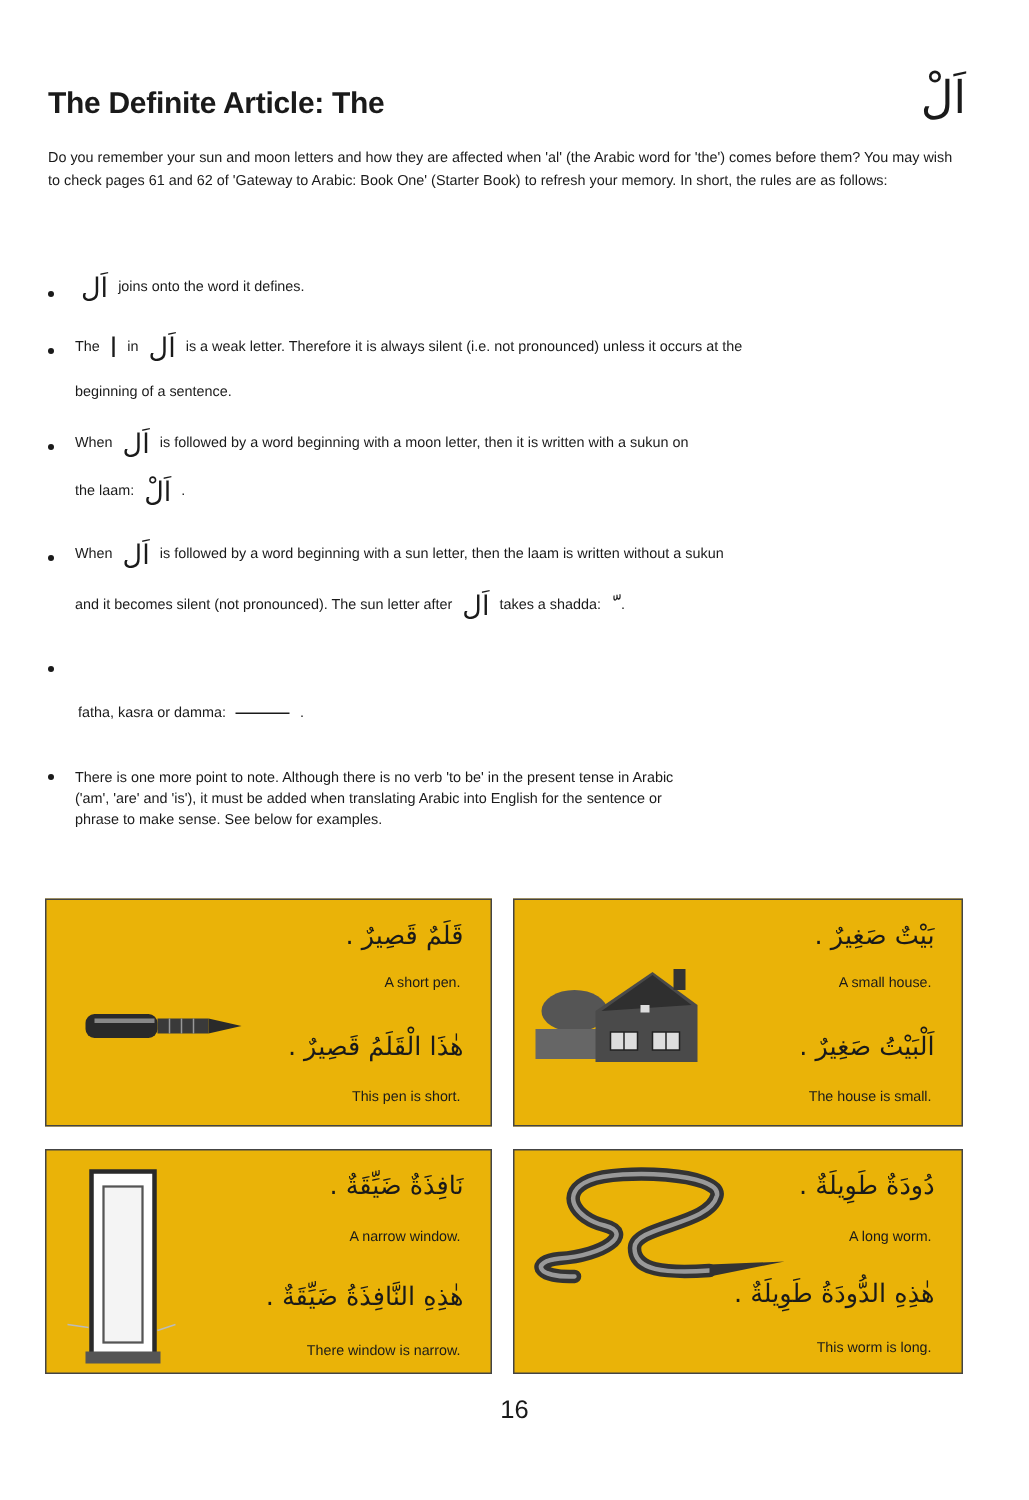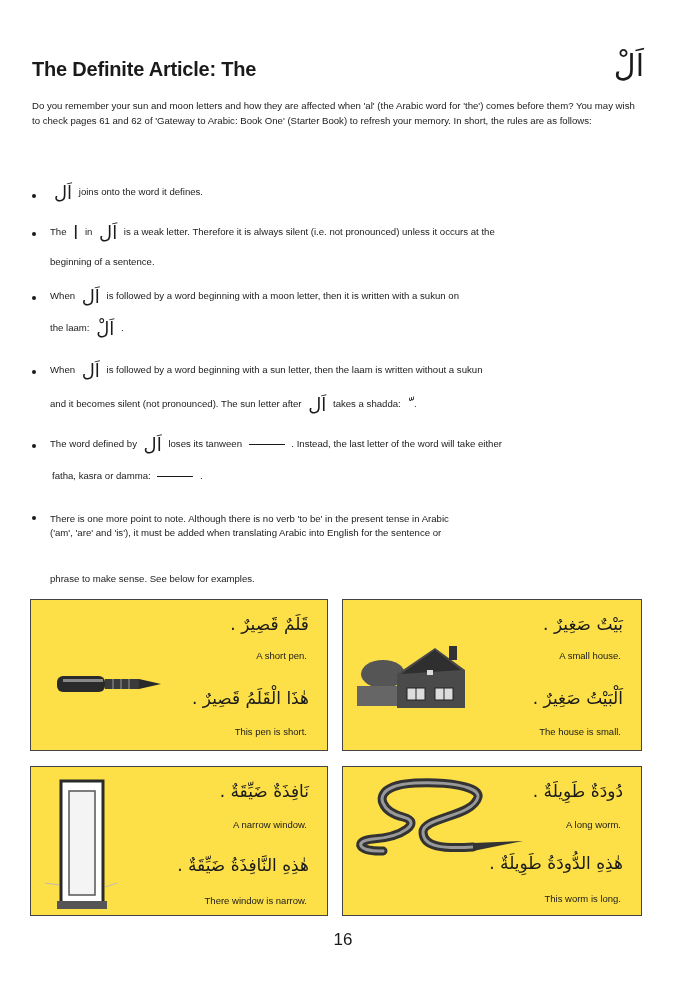--- a/index.html
+++ b/index.html
@@ -11,21 +11,21 @@
     .title-ar { position: absolute; right: 42px; top: 48px; font-family: "DejaVu Sans", sans-serif; font-size: 30px; color: #1a1a1a; direction: rtl; }
 
     .intro { position: absolute; left: 32px; top: 99px; width: 612px; font-family: "Liberation Sans", sans-serif; font-size: 9.6px; line-height: 14.5px; color: #1a1a1a; }
 
     .bullet { position: absolute; left: 32px; width: 620px; font-family: "Liberation Sans", sans-serif; font-size: 9.6px; color: #1a1a1a; }
     .bullet .dot { position: absolute; left: 0; top: 0; width: 4px; height: 4px; border-radius: 50%; background: #1a1a1a; }
     .bullet .txt { position: absolute; left: 18px; white-space: nowrap; }
     .ar-inline { font-family: "DejaVu Sans", sans-serif; font-size: 18px; display: inline-block; vertical-align: -4px; margin: 0 4px; direction: rtl; }
     .blank { display: inline-block; width: 36px; border-bottom: 1.5px solid #1a1a1a; margin: 0 4px; vertical-align: 2px; position: relative; }
 
-    .card { position: absolute; border: 1.5px solid #444; background: #fde047; }
+    .card { position: absolute; border: 1.5px solid #444; background: #eab308; }
     .card .ar { position: absolute; right: 18px; font-family: "DejaVu Sans", sans-serif; font-size: 17px; direction: rtl; color: #1a1a1a; white-space: nowrap; }
     .card .en { position: absolute; right: 20px; font-family: "Liberation Sans", sans-serif; font-size: 9.5px; color: #1a1a1a; white-space: nowrap; }
     .card .pic { position: absolute; }
 
     .page-num { position: absolute; left: 0; width: 686px; top: 930px; text-align: center; font-family: "Liberation Sans", sans-serif; font-size: 17px; color: #1a1a1a; }
   </style>
 </head>
 <body>
 
 <div class="page">
@@ -80,40 +80,33 @@
       <span>and it becomes silent (not pronounced). The sun letter after</span>
       <span class="ar-inline">اَل</span>
       <span>takes a shadda:</span>
       <span class="ar-inline" style="font-size:16px;">ّ</span>
       <span>.</span>
     </span>
   </div>
 
   <div class="bullet" style="top:440px;height:52px;">
     <span class="dot" style="top:4px;"></span>
-    <span class="txt" style="top:-6px;">
-      <span>The word defined by</span>
-      <span class="ar-inline">اَل</span>
-      <span>loses its tanween</span>
-      <span class="blank"></span>
-      <span>. Instead, the last letter of the word will take either</span>
-    </span>
     <span class="txt" style="top:30px;left:20px;">
       <span>fatha, kasra or damma:</span>
       <span class="blank"></span>
       <span>.</span>
     </span>
   </div>
 
   <div class="bullet" style="top:514px;height:44px;">
     <span class="dot" style="top:2px;"></span>
     <span class="txt" style="top:-2px;line-height:14px;">
       <span style="display:block;">There is one more point to note. Although there is no verb 'to be' in the present tense in Arabic</span>
       <span style="display:block;">('am', 'are' and 'is'), it must be added when translating Arabic into English for the sentence or</span>
-      <span style="display:block;margin-top:32px;">phrase to make sense. See below for examples.</span>
+      <span style="display:block;">phrase to make sense. See below for examples.</span>
     </span>
   </div>
 
   <div class="card" style="left:30px;top:599px;width:298px;height:152px;">
     <svg class="pic" style="left:24px;top:72px;" width="110" height="24" viewBox="0 0 110 24">
       <rect x="2" y="4" width="48" height="16" rx="6" fill="#2a2a2a"></rect>
       <rect x="8" y="7" width="40" height="3" fill="#888"></rect>
       <rect x="50" y="7" width="34" height="10" fill="#3a3a3a"></rect>
       <line x1="58" y1="7" x2="58" y2="17" stroke="#999" stroke-width="1"></line>
       <line x1="66" y1="7" x2="66" y2="17" stroke="#999" stroke-width="1"></line>

